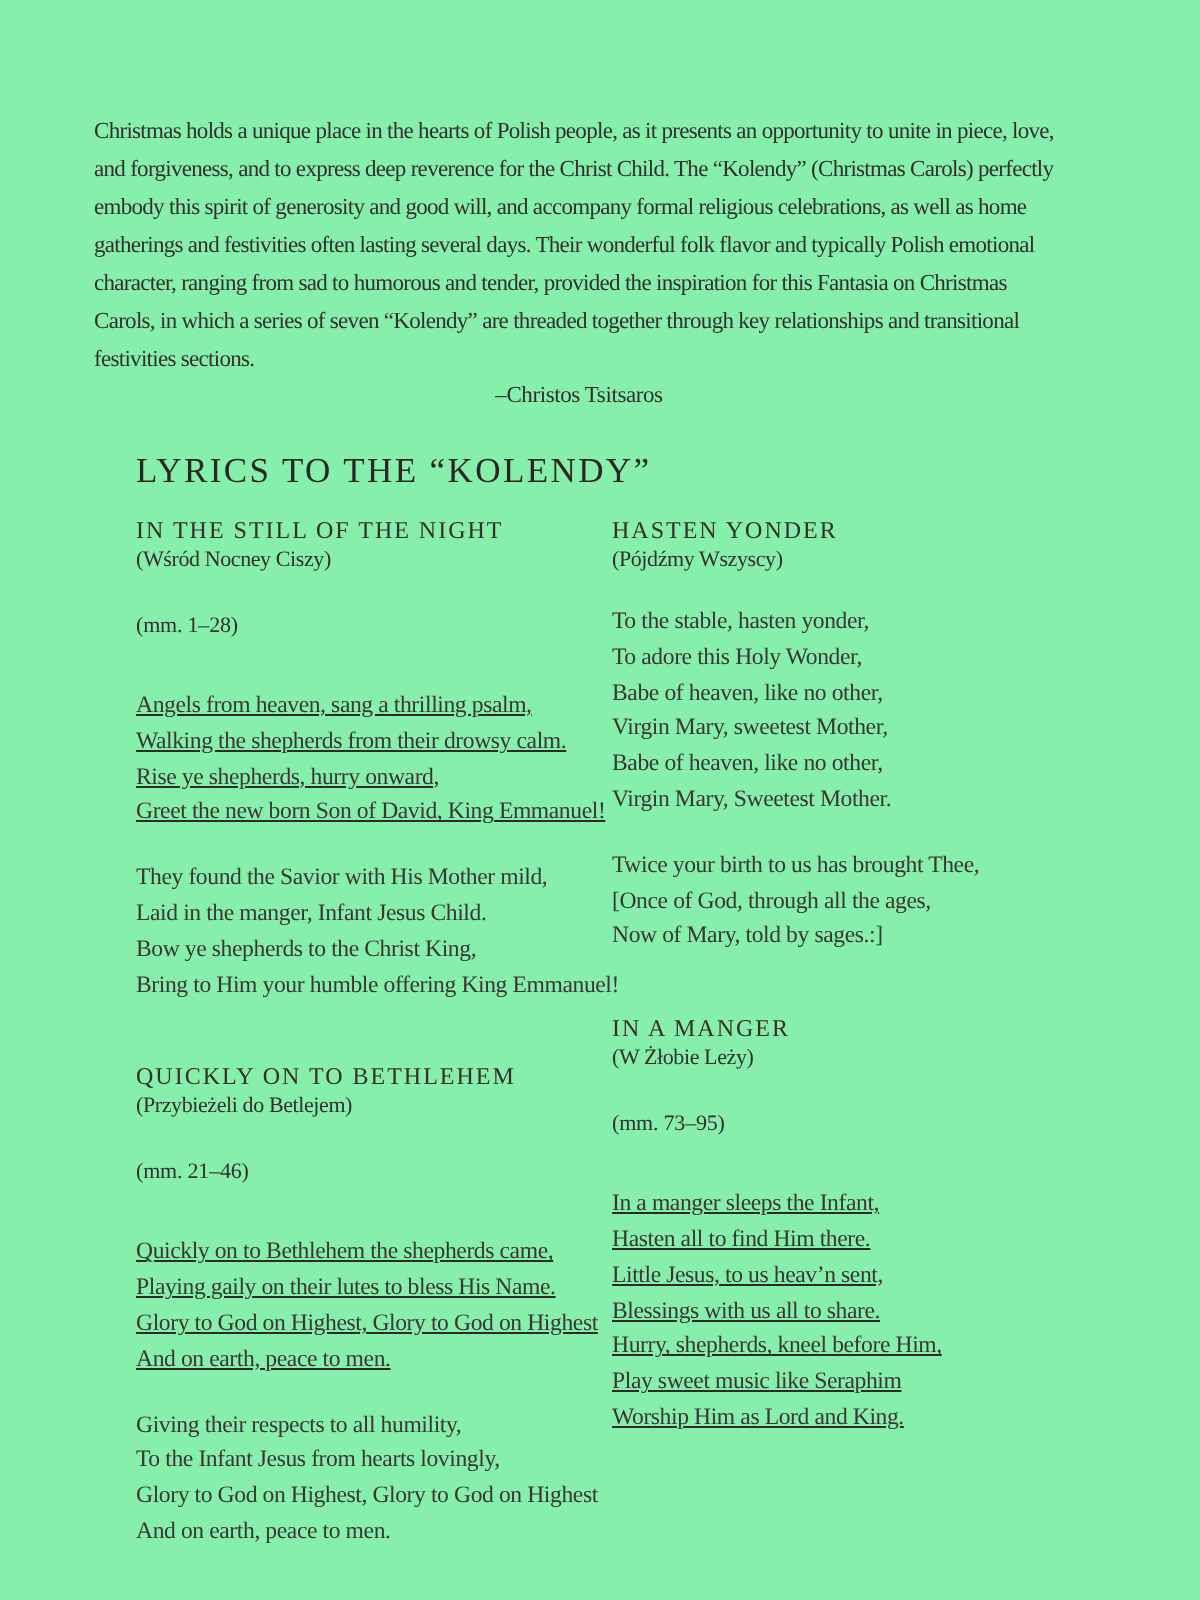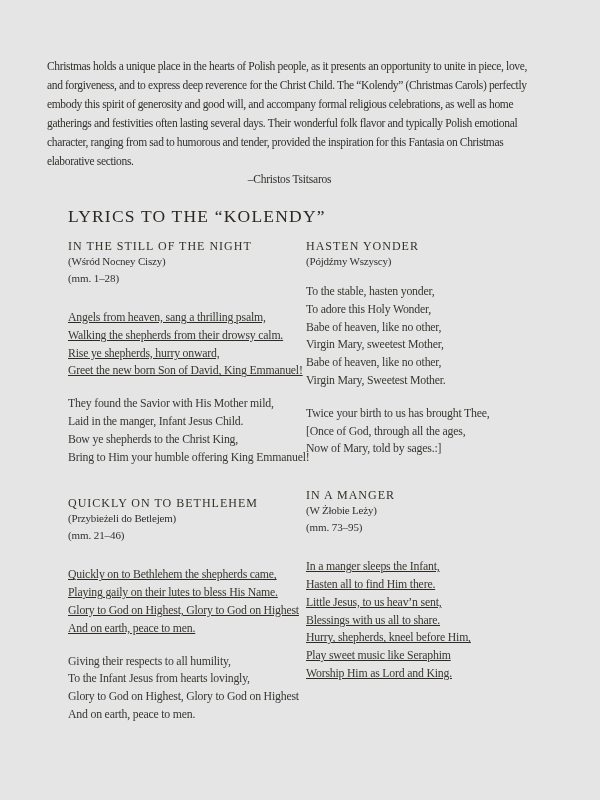--- a/index.html
+++ b/index.html
@@ -12,21 +12,21 @@
     height: 800px;
     overflow: hidden;
     font-family: "Liberation Serif", "DejaVu Serif", serif;
     color: #2e2b27;
   }
   .page {
     box-sizing: border-box;
     width: 600px;
     height: 800px;
     padding: 57px 40px 16px 47px;
-    background: #e5e5e5;
+    background: #86efac;
   }
   
   .intro { }
   .intro-line {
     font-size: 11.5px;
     line-height: 19px;
     letter-spacing: -0.35px;
     white-space: nowrap;
     color: #33302c;
   }
@@ -69,21 +69,21 @@
     white-space: nowrap;
   }
   .song-subtitle {
     font-size: 11px;
     line-height: 14px;
     letter-spacing: -0.2px;
     color: #33302c;
     white-space: nowrap;
   }
   .song-measures {
-    margin-top: 3px;
+    margin-top: 19px;
     font-size: 11px;
     line-height: 14px;
     letter-spacing: -0.1px;
     color: #33302c;
     white-space: pre-wrap;
   }
   .stanza {
     margin-top: 15px;
   }
   .song-measures + .stanza {
@@ -102,21 +102,22 @@
 <body>
 
 <div class="page">
 
   <div class="intro">
     <div class="intro-line">Christmas holds a unique place in the hearts of Polish people, as it presents an opportunity to unite in piece, love,</div>
     <div class="intro-line">and forgiveness, and to express deep reverence for the Christ Child. The “Kolendy” (Christmas Carols) perfectly</div>
     <div class="intro-line">embody this spirit of generosity and good will, and accompany formal religious celebrations, as well as home</div>
     <div class="intro-line">gatherings and festivities often lasting several days. Their wonderful folk flavor and typically Polish emotional</div>
     <div class="intro-line">character, ranging from sad to humorous and tender, provided the inspiration for this Fantasia on Christmas</div>
-    <div class="intro-line">elaborative sections.</div>
+    <div class="intro-line">Carols, in which a series of seven “Kolendy” are threaded together through key relationships and transitional</div>
+    <div class="intro-line">festivities sections.</div>
   </div>
 
   <div class="attribution">–Christos Tsitsaros</div>
 
   <h1 class="main-heading">LYRICS TO THE “KOLENDY”</h1>
 
   <div class="columns">
       <div class="column">
         <section class="song-section">
           <div class="song-title">IN THE STILL OF THE NIGHT</div>

